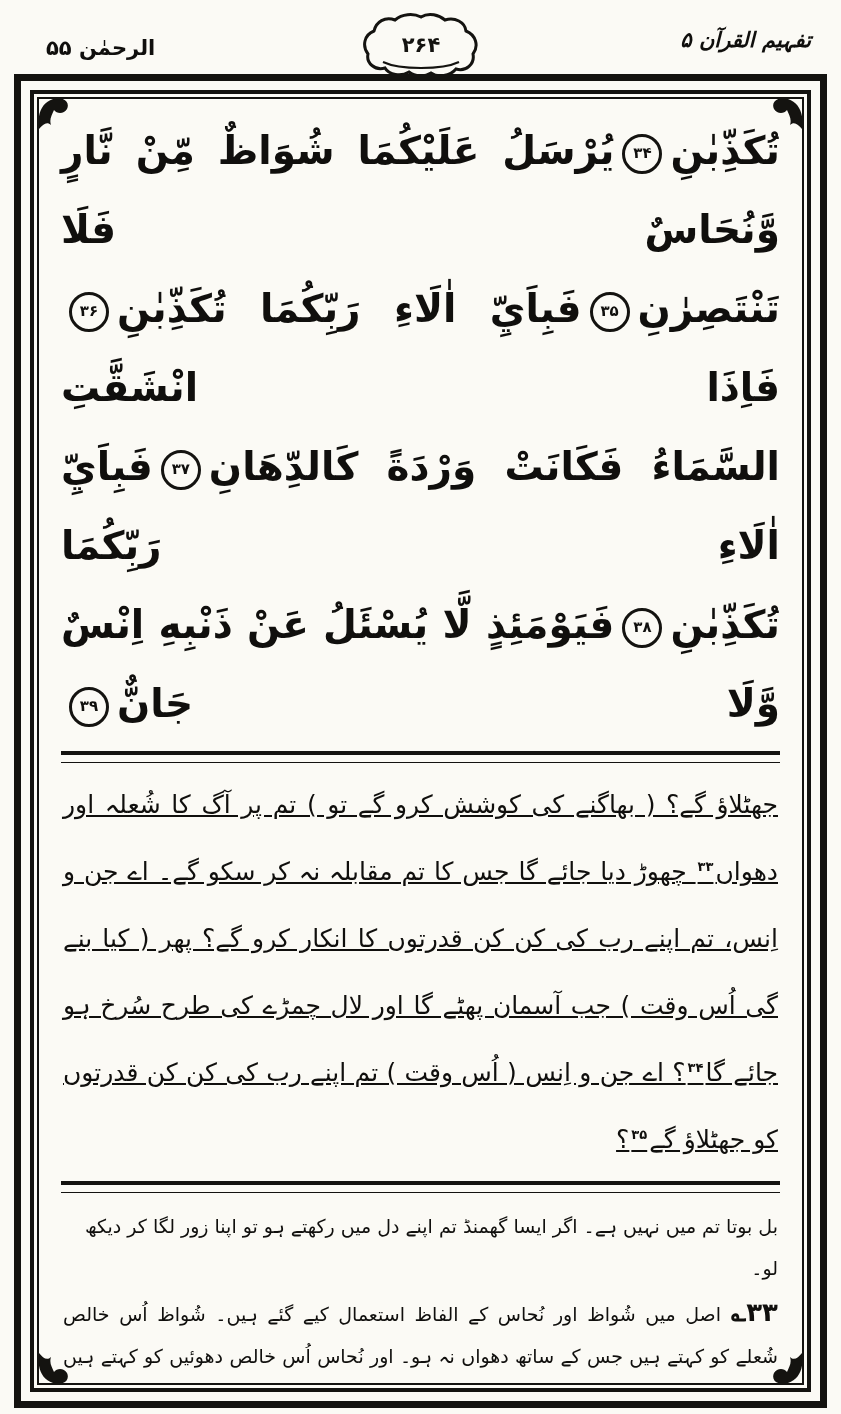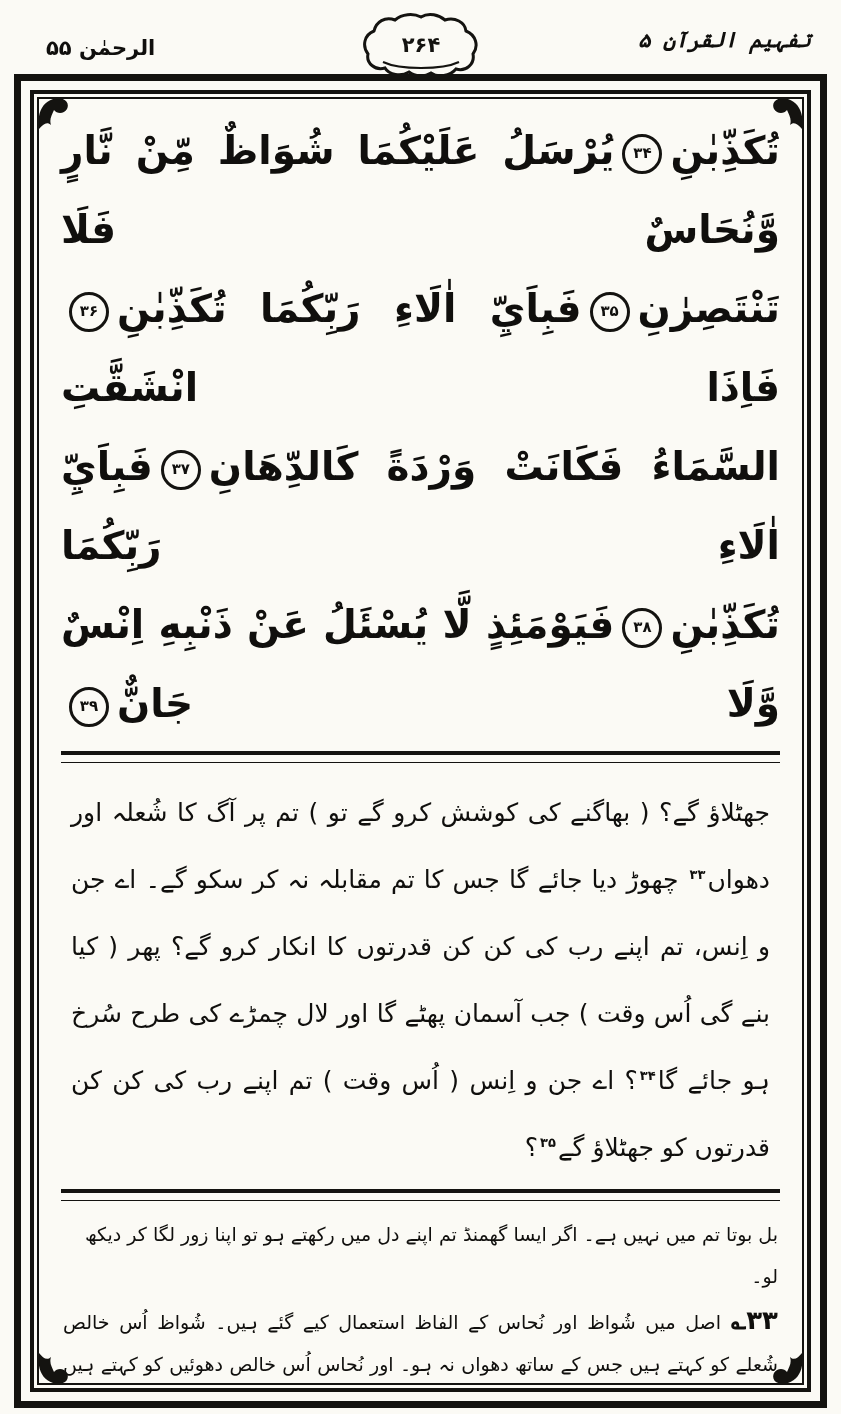--- a/index.html
+++ b/index.html
@@ -15,21 +15,21 @@
   
   .runhead{
     position:absolute;top:18px;left:0;right:0;height:58px;
   }
   .runhead .hleft{
     position:absolute;left:28px;top:18px;
     font-size:21px;font-weight:bold;direction:rtl;margin-left:18px;
   }
   .runhead .hright{
     position:absolute;right:30px;top:10px;
-    font-size:21px;font-weight:bold;font-style:italic;direction:rtl;font-family:Liberation Mono, monospace;
+    font-size:21px;font-weight:bold;font-style:italic;direction:rtl;
   }
   .medallion{position:absolute;left:50%;top:-6px;transform:translateX(-50%);}
   
   .frame{
     position:absolute;left:14px;right:14px;top:74px;bottom:6px;
     border:7px solid #141310;
     padding:9px;
     background:#fbfaf5;
   }
   .frame-mid{
@@ -74,21 +74,22 @@
     height:7px;margin:8px 0 6px 0;
     border-top:4px solid #141310;
     border-bottom:1.5px solid #141310;
   }
   
   .translation{direction:rtl;padding:2px 2px 0 2px;}
   .tpara{
     font-size:25px;
     line-height:67px;
     text-align:justify;
-    margin:8px;
+    margin:0;
+    text-decoration:underline;
   }
   .tpara.cont{text-align-last:justify;}
   .fn-ref{
     font-size:13px;font-weight:bold;
     vertical-align:super;line-height:0;
     margin:0 2px;
   }
   
   .commentary{direction:rtl;padding:6px 2px 0 2px;}
   .lead-line{

